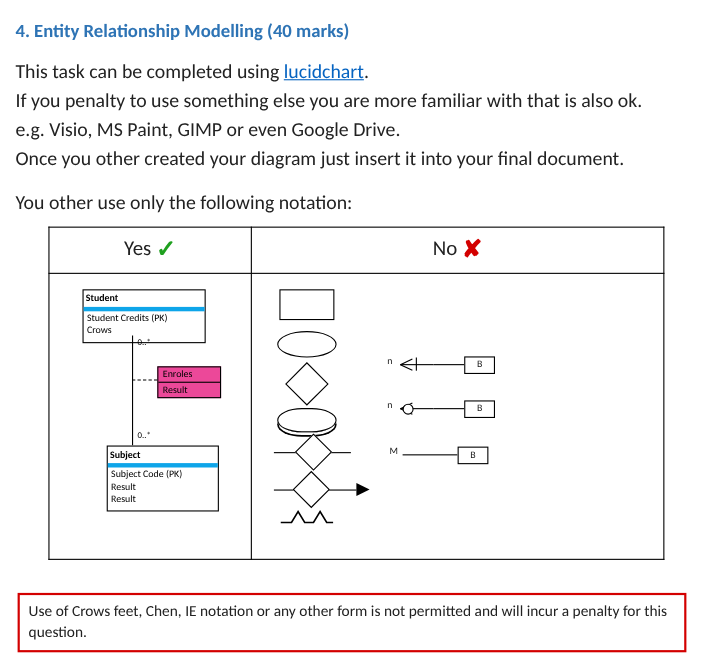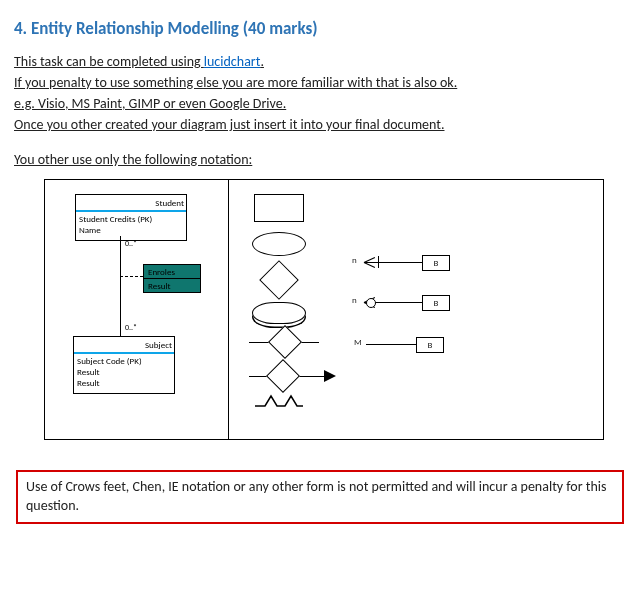--- a/index.html
+++ b/index.html
@@ -10,24 +10,23 @@
     color: #222;
     width: 612px;
   }
   h2.section-heading {
     color: #2E74B5;
     font-size: 17px;
     font-weight: bold;
     margin: 6px 0 14px 0;
   }
   p.body {
-    font-size: 14px;
+    font-size: 18px;
     margin: 0 0 2px 0;
     line-height: 1.35;
-    text-decoration: underline;
   }
   p.space-above { margin-top: 16px; }
   a.link {
     color: #0563C1;
     text-decoration: underline;
   }
   table.notation {
     border-collapse: collapse;
     margin: 10px 0 0 30px;
     width: 560px;
@@ -50,23 +49,23 @@
   .warn-box {
     border: 2px solid #D30000;
     padding: 6px 8px;
     font-size: 14px;
     margin: 30px 2px 4px 2px;
     line-height: 1.35;
   }
   
   .uml { position: relative; width: 150px; height: 220px; font-size: 9px; color:#000; }
   .uml .box { position:absolute; background:#fff; border:1px solid #000; }
-  .uml .box .title { text-align:right; font-weight:normal; border-bottom:2px solid #0ea5e9; padding:2px 2px; }
+  .uml .box .title { text-align:left; font-weight:bold; border-bottom:4px solid #0ea5e9; padding:2px 2px; }
   .uml .box .body  { padding:2px 3px 4px 3px; line-height:1.2; }
-  .uml .assoc { position:absolute; background:#0f766e; border:1px solid #000; }
+  .uml .assoc { position:absolute; background:#ec4899; border:1px solid #000; }
   .uml .assoc .t { border-bottom:1px solid #000; padding:1px 4px; }
   .uml .assoc .b { padding:1px 4px; }
   .uml .line-v { position:absolute; width:0; border-left:1px solid #000; }
   .uml .mult { position:absolute; font-size:8px; }
 
   
   .no-shapes { position: relative; width: 340px; height: 220px; }
   .shape { position:absolute; }
   .rect { border:1.5px solid #000; width:48px; height:26px; }
   .ellipse { border:1.5px solid #000; width:52px; height:22px; border-radius:50%; }
@@ -100,43 +99,53 @@
 <p class="body">
   <span>This task can be completed using </span><a class="link" href="#">lucidchart</a><span>.</span>
 </p>
 <p class="body">If you penalty to use something else you are more familiar with that is also ok.</p>
 <p class="body">e.g. Visio, MS Paint, GIMP or even Google Drive.</p>
 <p class="body">Once you other created your diagram just insert it into your final document.</p>
 <p class="body space-above">You other use only the following notation:</p>
 
 <table class="notation">
   <tbody>
+      <tr>
+    <th class="yes-col">
+      <span>Yes</span>
+      <span class="tick">✓</span>
+    </th>
+    <th class="no-col">
+      <span>No</span>
+      <span class="cross">✘</span>
+    </th>
+  </tr>
   <tr>
     <td class="cell yes-col">
       <div class="uml">
 
         <div class="box" style="left:10px; top:0; width:110px;">
           <div class="title">Student</div>
           <div class="body">
             <div>Student Credits (PK)</div>
-            <div>Name</div>
+            <div>Crows</div>
           </div>
         </div>
 
         <div class="line-v" style="left:55px; top:42px; height:100px;"></div>
         <div class="mult" style="left:60px; top:44px;">0..*</div>
 
         <div class="assoc" style="left:78px; top:70px; width:56px;">
           <div class="t">Enroles</div>
           <div class="b">Result</div>
         </div>
         <div style="position:absolute; left:55px; top:82px; width:23px; border-top:1px dashed #000;"></div>
         <div class="mult" style="left:60px; top:128px;">0..*</div>
 
-        <div class="box" style="left:8px; top:142px; width:100px;">
+        <div class="box" style="left:32px; top:142px; width:100px;">
           <div class="title">Subject</div>
           <div class="body">
             <div>Subject Code (PK)</div>
             <div>Result</div>
             <div>Result</div>
           </div>
         </div>
       </div>
     </td>
     <td class="cell no-col">

